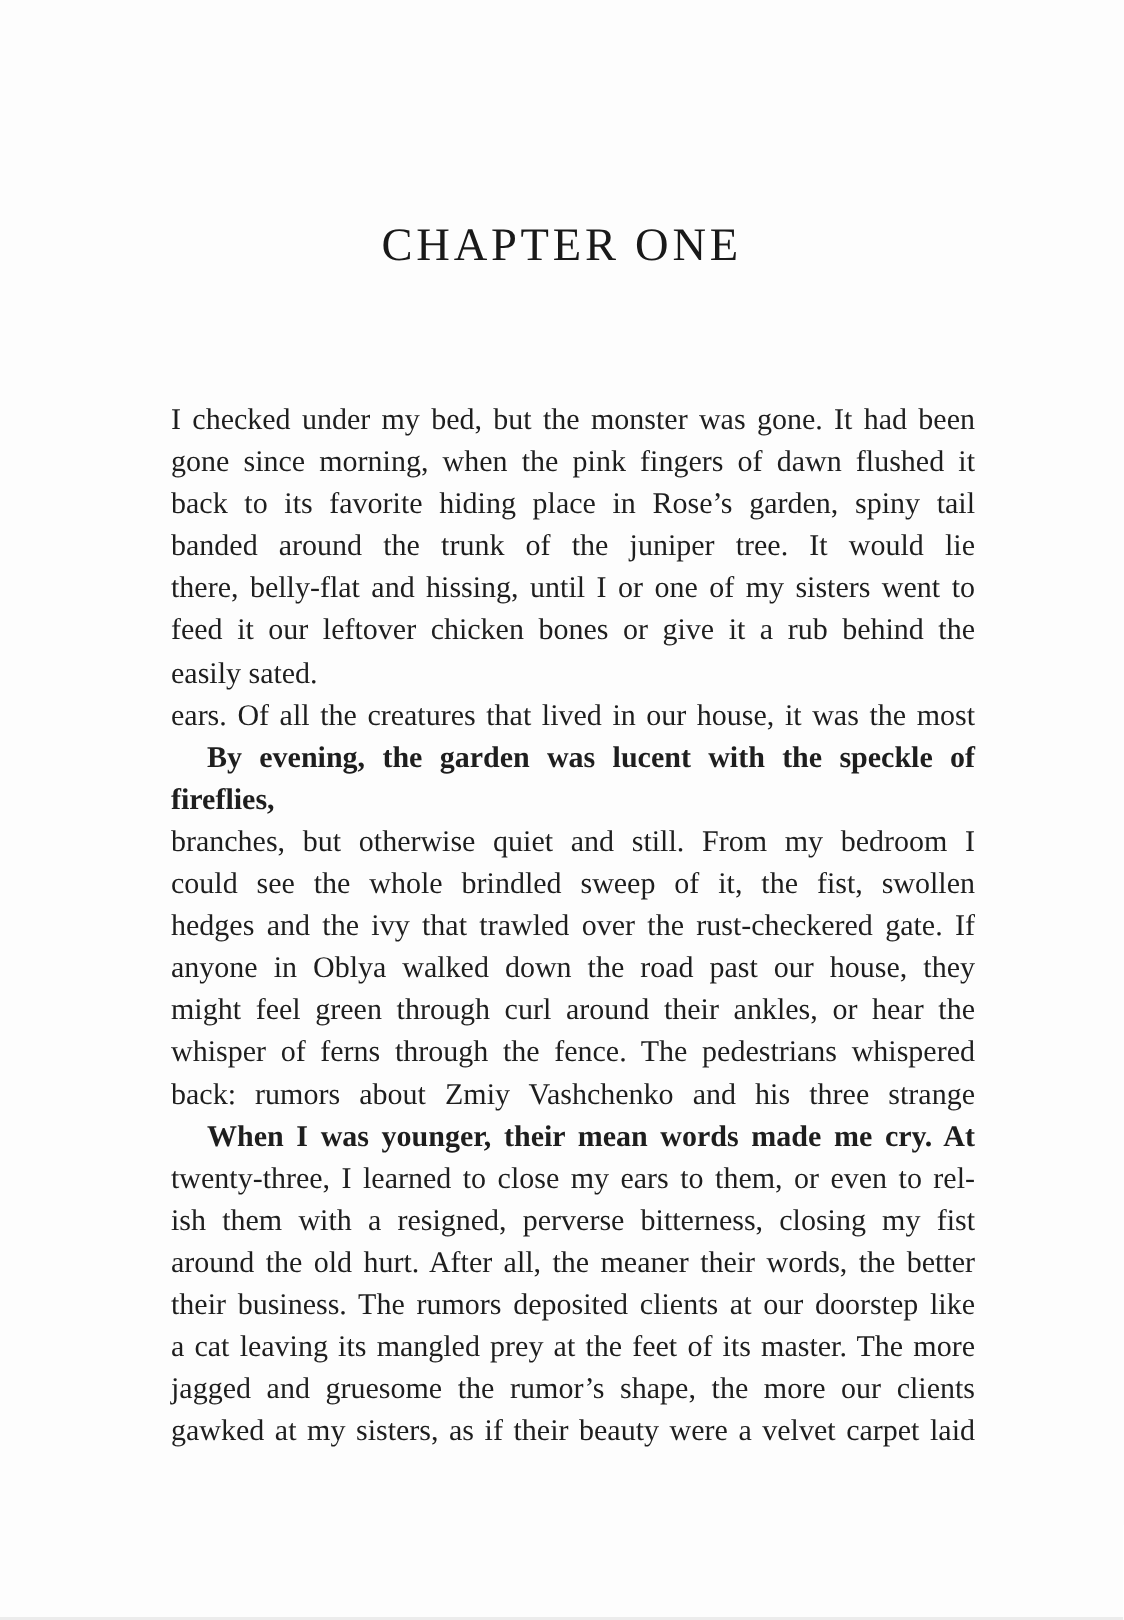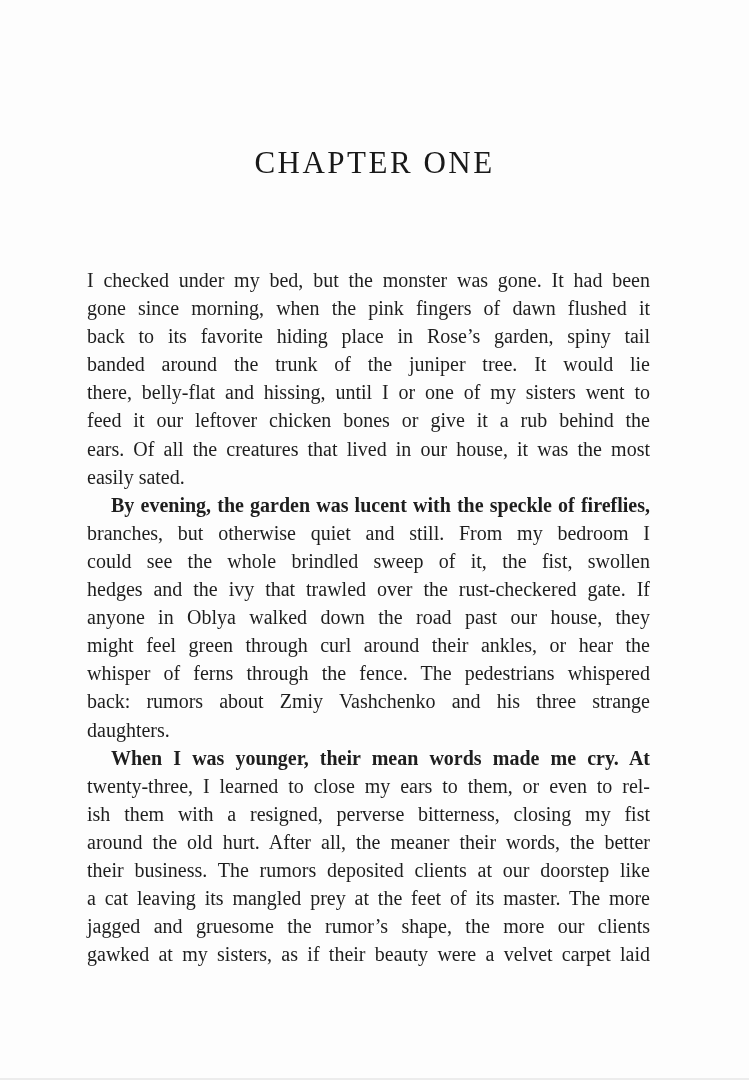--- a/index.html
+++ b/index.html
@@ -39,20 +39,21 @@
   }
   .para {
     margin: 0;
     padding: 0;
   }
   .line {
     text-align: justify;
     text-align-last: justify;
     -moz-text-align-last: justify;
     white-space: normal;
+    margin-left: 27px;
   }
   .line.last {
     text-align-last: left;
     -moz-text-align-last: left;
   }
   .para.indent .line:first-child {
     text-indent: 24px;
     font-weight: bold;
   }
   .page-bottom-edge {
@@ -70,33 +71,32 @@
 <div class="page">
   <h1 class="chapter-title">CHAPTER ONE</h1>
   <div class="text-body">
       <div class="para">
         <div class="line">I checked under my bed, but the monster was gone. It had been</div>
         <div class="line">gone since morning, when the pink fingers of dawn flushed it</div>
         <div class="line">back to its favorite hiding place in Rose’s garden, spiny tail</div>
         <div class="line">banded around the trunk of the juniper tree. It would lie</div>
         <div class="line">there, belly-flat and hissing, until I or one of my sisters went to</div>
         <div class="line">feed it our leftover chicken bones or give it a rub behind the</div>
+        <div class="line last">easily sated.</div>
         <div class="line">ears. Of all the creatures that lived in our house, it was the most</div>
-        <div class="line last">easily sated.</div>
       </div>
       <div class="para indent">
         <div class="line">By evening, the garden was lucent with the speckle of fireflies,</div>
         <div class="line">branches, but otherwise quiet and still. From my bedroom I</div>
         <div class="line">could see the whole brindled sweep of it, the fist, swollen</div>
         <div class="line">hedges and the ivy that trawled over the rust-checkered gate. If</div>
         <div class="line">anyone in Oblya walked down the road past our house, they</div>
         <div class="line">might feel green through curl around their ankles, or hear the</div>
         <div class="line">whisper of ferns through the fence. The pedestrians whispered</div>
         <div class="line">back: rumors about Zmiy Vashchenko and his three strange</div>
-        <div class="line last">daughters.</div>
       </div>
       <div class="para indent">
         <div class="line">When I was younger, their mean words made me cry. At</div>
         <div class="line">twenty-three, I learned to close my ears to them, or even to rel-</div>
         <div class="line">ish them with a resigned, perverse bitterness, closing my fist</div>
         <div class="line">around the old hurt. After all, the meaner their words, the better</div>
         <div class="line">their business. The rumors deposited clients at our doorstep like</div>
         <div class="line">a cat leaving its mangled prey at the feet of its master. The more</div>
         <div class="line">jagged and gruesome the rumor’s shape, the more our clients</div>
         <div class="line">gawked at my sisters, as if their beauty were a velvet carpet laid</div>

